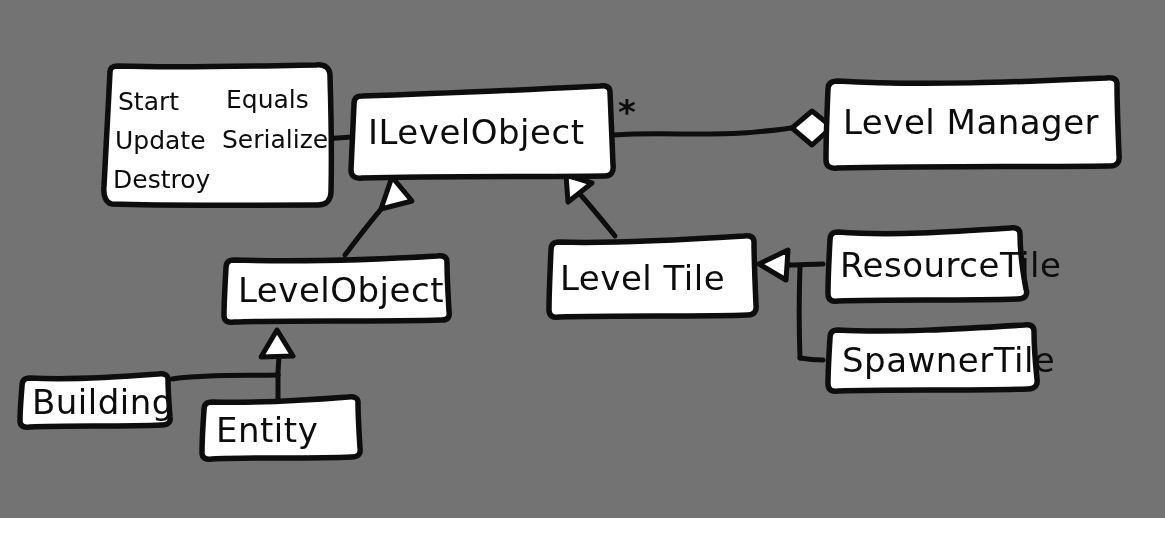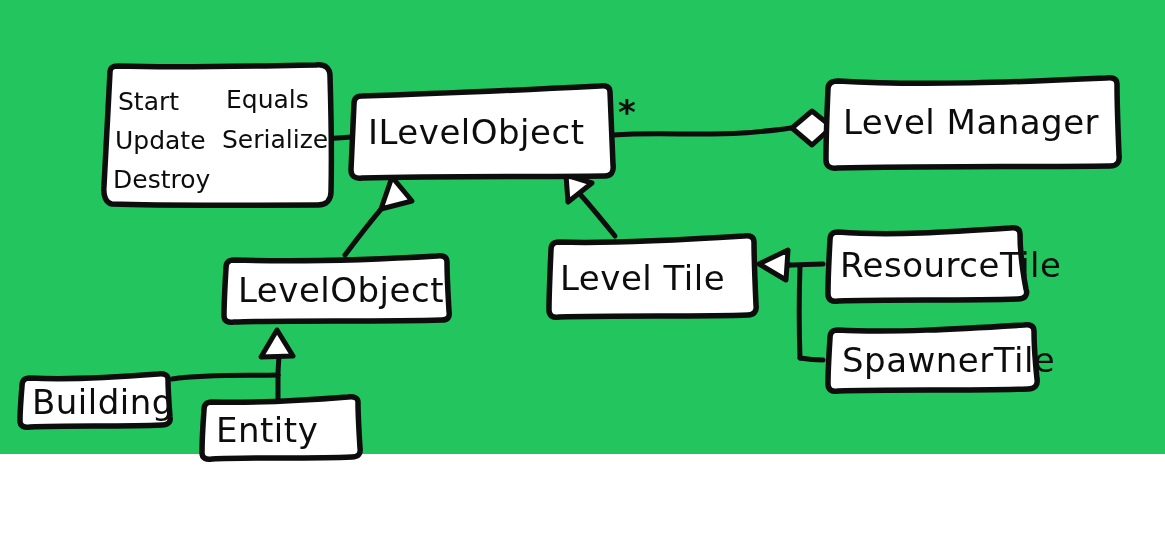--- a/index.html
+++ b/index.html
@@ -9,22 +9,22 @@
   }
   body {
     width: 1165px;
     height: 555px;
     font-family: "DejaVu Sans", sans-serif;
     overflow: hidden;
   }
   #diagram-root {
     position: relative;
     width: 1165px;
-    height: 454px;
-    background: #22c55e;
+    height: 518px;
+    background: #737373;
   }
   svg#diagram-canvas {
     position: absolute;
     top: 0;
     left: 0;
     width: 1165px;
     height: 555px;
     display: block;
   }
   .sketch-stroke {

